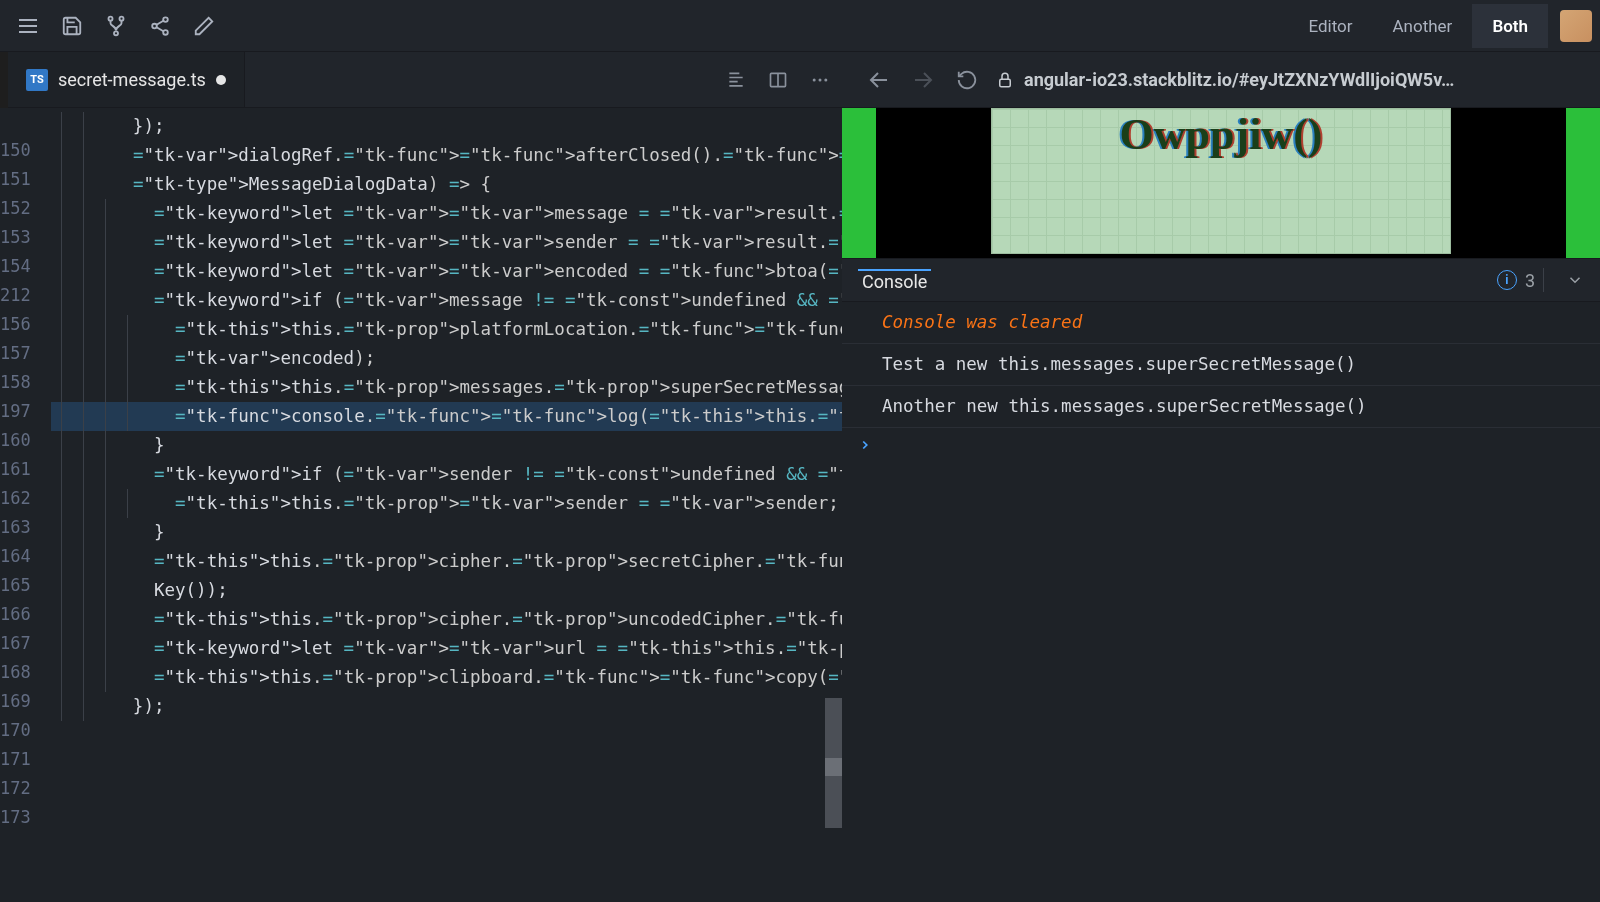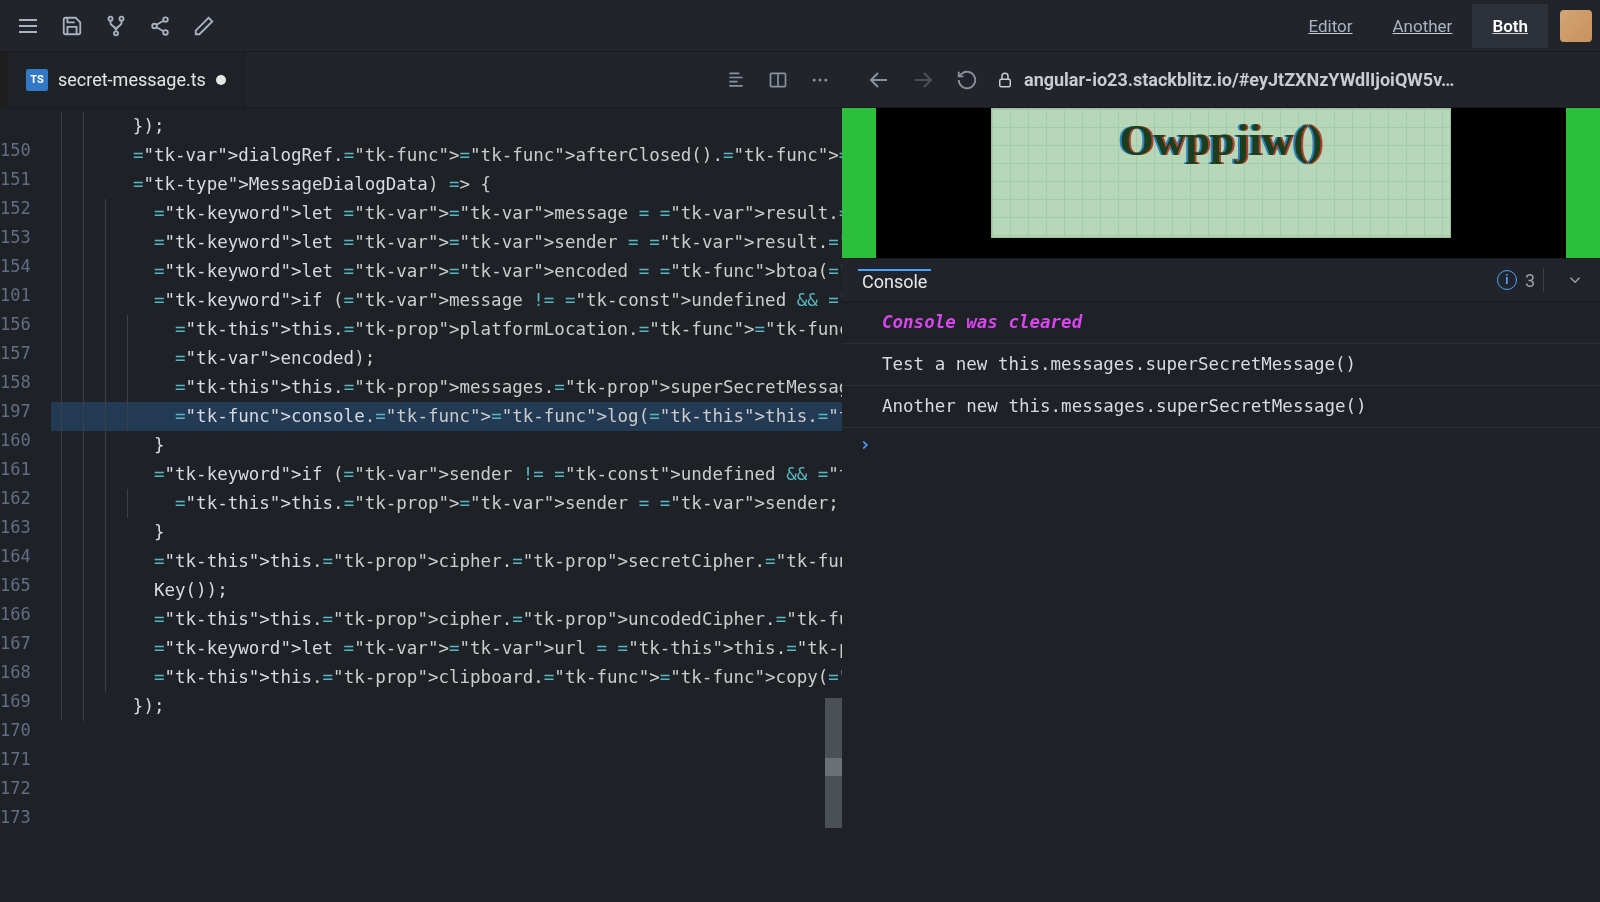--- a/index.html
+++ b/index.html
@@ -13,21 +13,20 @@
 }
 
 
 .top-toolbar {
   height: 52px;
   background: #21252b;
   display: flex;
   align-items: center;
   padding: 0 8px;
   border-bottom: 1px solid #181a1f;
-  text-decoration: underline;
 }
 .toolbar-left { display: flex; gap: 4px; align-items: center; }
 .toolbar-icon-btn {
   width: 40px; height: 40px;
   display: flex; align-items: center; justify-content: center;
   color: #abb2bf; cursor: pointer; border-radius: 4px;
 }
 .toolbar-right { margin-left: auto; display: flex; align-items: center; gap: 0; }
 .view-tab {
   padding: 12px 20px; color: #abb2bf; cursor: pointer; font-size: 17px;
@@ -150,28 +149,27 @@
 }
 .preview-viewport{
   height: 150px;
   background:#000;
   display:flex; align-items:flex-start; justify-content:center;
   position:relative; overflow:hidden;
 }
 .green-side{position:absolute; top:0; bottom:0; width:34px; background:#2bbf3a;}
 .gs-left{left:0;} .gs-right{right:0;}
 .app-canvas{
-  width: 460px; height: 130px; margin-top:0;
+  width: 460px; height: 146px; margin-top:0;
   background: #b6d8b8;
   background-image: linear-gradient(#a7cba9 1px, transparent 1px),
                     linear-gradient(90deg,#a7cba9 1px, transparent 1px);
   background-size: 18px 18px;
   border:1px solid #9dbd9f;
   display:flex; align-items:flex-start; justify-content:center;
-  padding-top:6px;
 }
 .app-title{
   font-family: Georgia, "Times New Roman", serif;
   font-size: 44px; font-weight:700; color:#1a3f1a;
   text-shadow: 2px 0 #b04030, -2px 0 #2a80c0;
 }
 
 
 .console-header{
   height:44px; background:#21252b; border-top:1px solid #181a1f; border-bottom:1px solid #181a1f;
@@ -210,21 +208,21 @@
 
 .console-log{
   flex:1; overflow:auto;
   font-family:"SF Mono",Menlo,Consolas,monospace;
   font-size:17.5px; line-height:1.55;
 }
 .log-line{
   padding:7px 16px 7px 40px; border-bottom:1px solid #2a2e35; color:#d7dae0;
   white-space:pre-wrap;
 }
-.log-line.cleared{ color:#d946ef; font-style:italic;font-weight:bold;}
+.log-line.cleared{ color:#f97316; font-style:italic;}
 .prompt-line{ padding:10px 16px; color:#4aa3ff; font-size:16px;}
 
 svg{display:block;}
 </style>
 </head>
 <body>
 
 <div class="top-toolbar">
   <div class="toolbar-left">
     <div class="toolbar-icon-btn">
@@ -333,21 +331,21 @@
 <div class="main-split">
 
   <div class="editor-pane">
     <div class="gutter" id="gutter">
         <div>150</div>
         <div>151</div>
         <div>152</div>
         <div></div>
         <div>153</div>
         <div>154</div>
-        <div>101</div>
+        <div>212</div>
         <div>156</div>
         <div>157</div>
         <div>158</div>
         <div>197</div>
         <div></div>
         <div>160</div>
         <div>161</div>
         <div>162</div>
         <div>163</div>
         <div>164</div>

